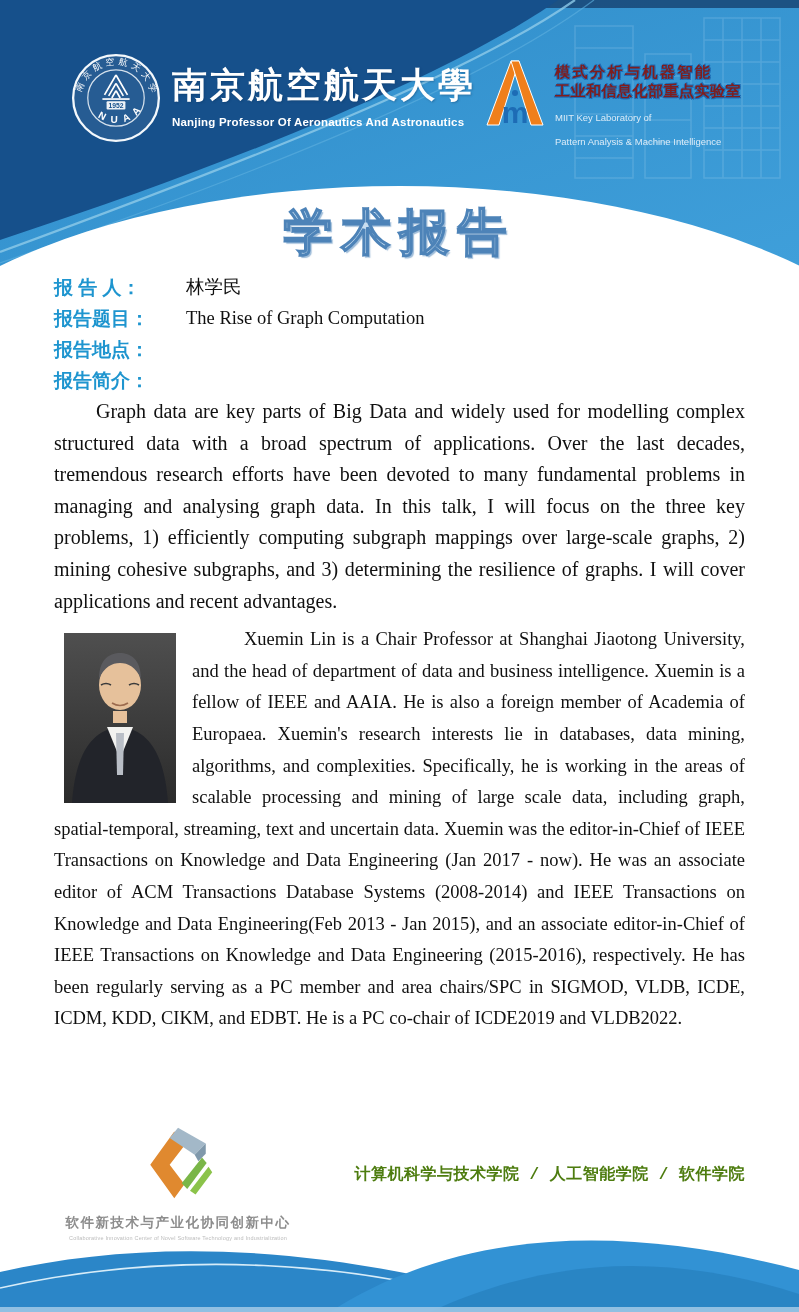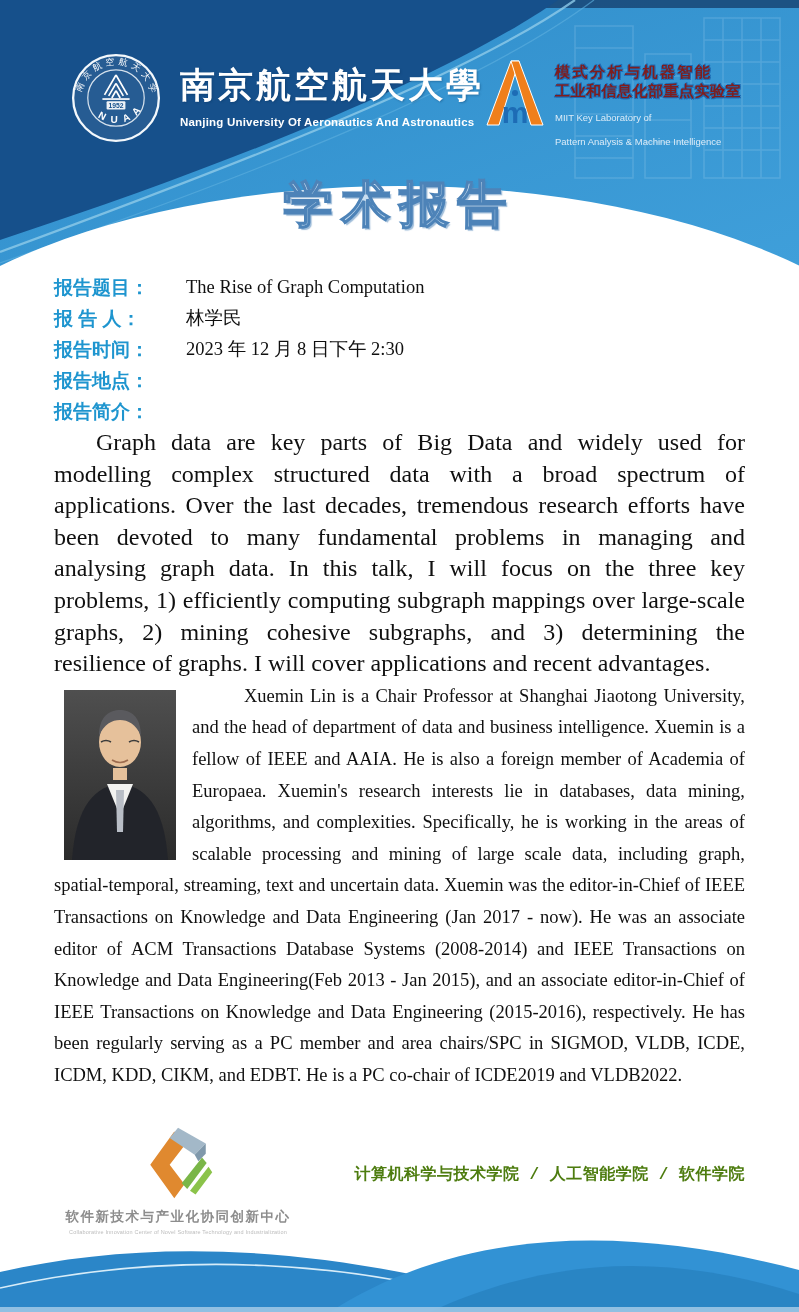--- a/index.html
+++ b/index.html
@@ -5,56 +5,56 @@
   html,body{margin:0;padding:0;background:#dfe3e8;}
   .page{
     position:relative;width:799px;height:1312px;margin:0 auto;
     background:#ffffff;overflow:hidden;
     font-family:"Liberation Serif",serif;
   }
   
   .header{position:absolute;top:0;left:0;width:799px;height:266px;}
   .header-bg{position:absolute;top:0;left:0;}
   .seal{position:absolute;left:70px;top:52px;width:92px;height:92px;}
-  .uni-block{position:absolute;left:180px;top:62px;color:#fff;}
+  .uni-block{position:absolute;left:172px;top:62px;color:#fff;}
   .uni-zh{font-size:35px;font-weight:bold;letter-spacing:3px;
           font-family:"Liberation Serif",serif;text-shadow:1px 1px 2px rgba(10,50,90,.35);}
   .uni-en{font-size:11.5px;font-weight:bold;margin-top:7px;letter-spacing:.2px;
           font-family:"Liberation Sans",sans-serif;}
   .lab-block{position:absolute;left:486px;top:58px;display:flex;gap:11px;}
   .lab-logo{width:58px;height:72px;flex:none;}
   .lab-lines{font-family:"Liberation Sans",sans-serif;padding-top:4px;}
   .lab-zh{font-size:15px;font-weight:bold;color:#7f1d1d;letter-spacing:2.5px;line-height:19px;
           text-shadow:1px 1px 0 #1d6cb5,-1px 1px 0 #1d6cb5,1px -1px 0 #1d6cb5;}
   .lab-zh2{letter-spacing:.5px;}
   .lab-en{font-size:9.5px;color:#dcecf8;line-height:12px;margin-top:12px;}
-  .page-title{position:absolute;top:172px;left:0;width:100%;margin:0;text-align:center;
+  .page-title{position:absolute;top:200px;left:0;width:100%;margin:0;text-align:center;
     font-size:49px;font-weight:bold;letter-spacing:9px;
     color:#c9def0;-webkit-text-stroke:1.5px #4d83b8;
     text-shadow:2px 2px 1px rgba(77,131,184,.55);}
   
   .main{position:absolute;top:266px;left:0;width:799px;padding:6px 54px 0;box-sizing:border-box;}
   .field-row{display:flex;line-height:31px;}
   .field-label,.section-label{
     font-family:"Liberation Sans",sans-serif;font-weight:bold;
     color:#1e95cf;font-size:19px;}
   .field-label{width:118px;flex:none;}
   .field-value{font-size:18.5px;color:#101010;padding-left:14px;white-space:nowrap;}
   .section-label{line-height:31px;}
-  .abstract-text{margin:0;font-size:24px;line-height:31.6px;text-align:justify;
+  .abstract-text{margin:0;font-size:20px;line-height:31.6px;text-align:justify;
     text-indent:42px;color:#101010;}
-  .bio-wrap{margin-top:1px;}
+  .bio-wrap{margin-top:7px;}
   .bio-photo{float:left;width:112px;height:170px;margin:9px 16px 4px 10px;}
   .bio-text{margin:0;font-size:18.5px;line-height:31.6px;text-align:justify;
     text-indent:52px;color:#101010;}
   
   .innovation-block{position:absolute;left:56px;top:1124px;width:244px;text-align:center;
     font-family:"Liberation Sans",sans-serif;}
   .innovation-icon{width:74px;height:78px;}
-  .innovation-zh{font-size:13.5px;font-weight:bold;color:#8d8d8d;letter-spacing:1.5px;margin-top:2px;}
+  .innovation-zh{font-size:13.5px;font-weight:bold;color:#8d8d8d;letter-spacing:1.5px;margin-top:8px;}
   .innovation-en{font-size:5.5px;color:#bcbcbc;margin-top:3px;letter-spacing:.2px;}
   .departments{position:absolute;right:54px;top:1164px;
     font-family:Liberation Mono, monospace;font-size:16px;font-weight:bold;color:#4d7c0f;
     letter-spacing:.5px;}
   .waves{position:absolute;left:0;bottom:0;width:799px;height:76px;}
 </style>
 </head>
 <body>
 
 <div class="page">
@@ -105,21 +105,21 @@
       </g>
       <rect x="35" y="47" width="18" height="8" rx="1" fill="#ffffff" opacity="0.92"></rect>
       <text x="44" y="53.5" font-size="6.5" fill="#16508b" text-anchor="middle" font-weight="bold" font-family="'Liberation Sans',sans-serif">1952</text>
       <text font-size="9.5" fill="#ffffff" font-weight="bold" letter-spacing="2" font-family="'Liberation Sans',sans-serif">
         <textPath href="#ringBottom" startOffset="22%">N U A A</textPath>
       </text>
     </svg>
 
     <div class="uni-block">
       <div class="uni-zh">南京航空航天大學</div>
-      <div class="uni-en">Nanjing University Of Aeronautics And Astronautics</div>
+      <div class="uni-en">Nanjing Professor Of Aeronautics And Astronautics</div>
     </div>
 
     <div class="lab-block">
       <svg class="lab-logo" viewBox="0 0 58 70">
         <polygon points="25,2 33,2 13,66 1,66" fill="#ef7f1b" stroke="#fff" stroke-width="1"></polygon>
         <polygon points="25,2 33,2 57,66 45,66" fill="#ef7f1b" stroke="#fff" stroke-width="1"></polygon>
         <circle cx="29" cy="34" r="3" fill="#1d6cb5"></circle>
         <text x="29" y="64" font-size="30" font-weight="bold" fill="#1d6cb5" text-anchor="middle" font-family="'Liberation Sans',sans-serif">m</text>
       </svg>
       <div class="lab-lines">
@@ -129,30 +129,26 @@
         <div class="lab-en">Pattern Analysis &amp; Machine Intelligence</div>
       </div>
     </div>
 
     <h1 class="page-title">学术报告</h1>
   </div>
 
   <div class="main">
 
     <div class="field-row">
+      <span class="field-label">报 告 人：</span>
+      <span class="field-value">林学民</span>
+    </div>
+    <div class="field-row">
       <span class="field-label">报告题目：</span>
       <span class="field-value">The Rise of Graph Computation</span>
-    </div>
-    <div class="field-row">
-      <span class="field-label">报 告 人：</span>
-      <span class="field-value">林学民</span>
-    </div>
-    <div class="field-row">
-      <span class="field-label">报告时间：</span>
-      <span class="field-value">2023 年 12 月 8 日下午 2:30</span>
     </div>
     <div class="field-row">
       <span class="field-label">报告地点：</span>
     </div>
 
     <div class="section-label">报告简介：</div>
     <p class="abstract-text">Graph data are key parts of Big Data and widely used for modelling complex structured data with a broad spectrum of applications. Over the last decades, tremendous research efforts have been devoted to many fundamental problems in managing and analysing graph data. In this talk, I will focus on the three key problems, 1) efficiently computing subgraph mappings over large-scale graphs, 2) mining cohesive subgraphs, and 3) determining the resilience of graphs. I will cover applications and recent advantages.</p>
 
 
     <div class="bio-wrap">

